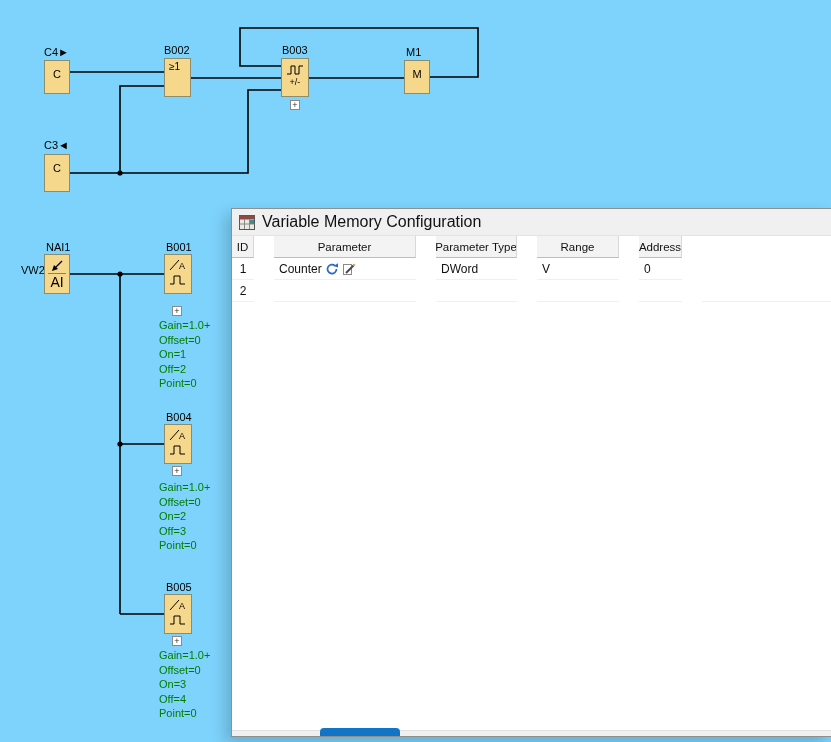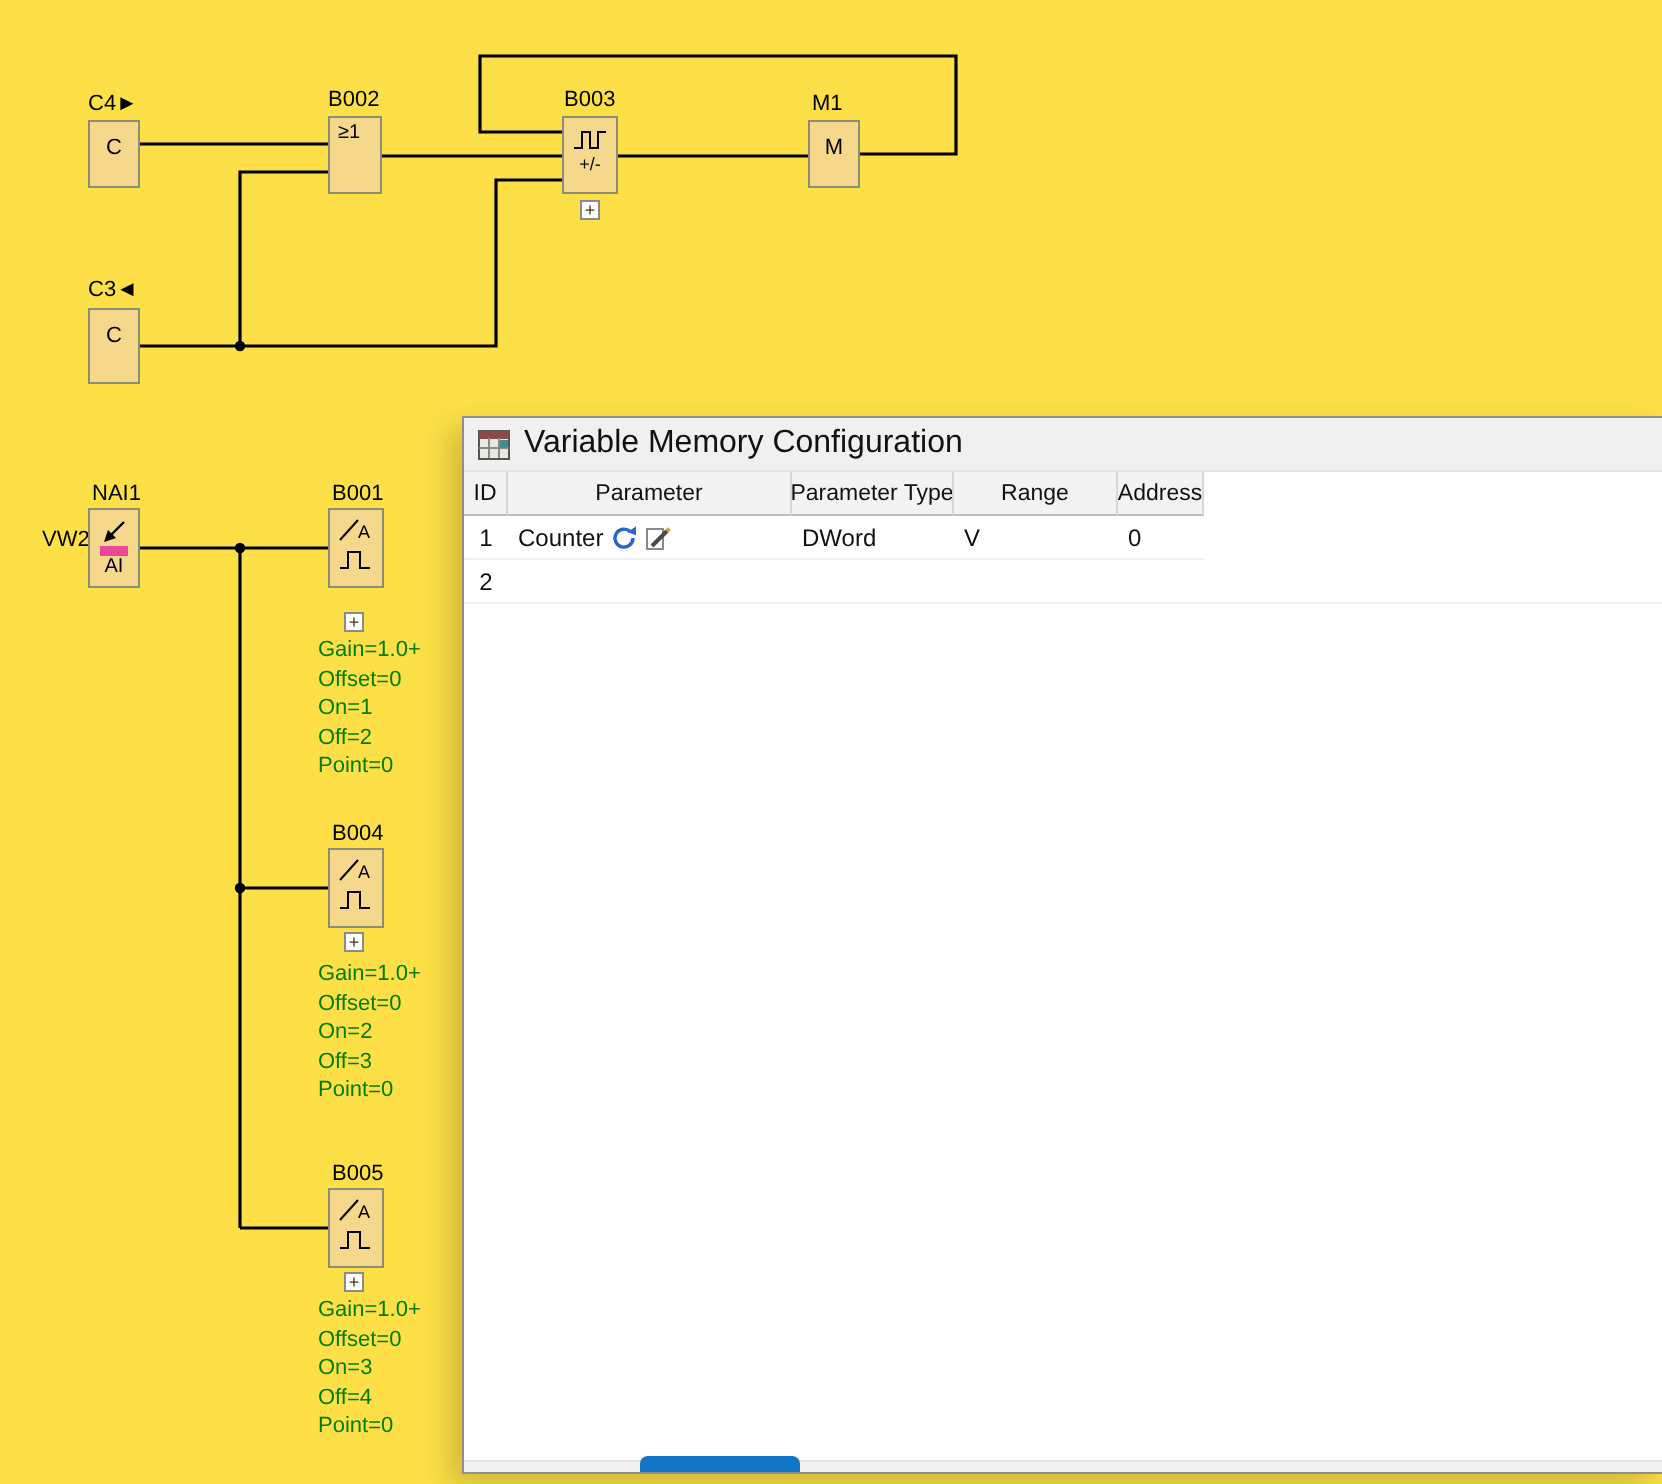--- a/index.html
+++ b/index.html
@@ -1,40 +1,40 @@
 <!DOCTYPE html>
 <html><head>
 <meta charset="utf-8">
 <style>
   * { margin:0; padding:0; box-sizing:border-box; }
   html,body { background:#ffffff; }
   body { font-family:"Liberation Sans", sans-serif; }
-  .stage { position:relative; width:831px; height:742px; background:#fde047; overflow:hidden; }
+  .stage { position:relative; width:831px; height:742px; background:#7dd3fc; overflow:hidden; }
 
   
   .wires { position:absolute; left:0; top:0; z-index:1; }
   .block { position:absolute; background:#f6d88d; border:1px solid #8c8c6e; z-index:2; }
   .blk-label { position:absolute; font-size:11px; color:#000; white-space:nowrap; z-index:2; }
   .params { position:absolute; font-size:11px; color:#007d00; line-height:14.5px; white-space:nowrap; z-index:2; }
   .expand { position:absolute; width:10px; height:10px; border:1px solid #8a8a8a; background:#fff;
             font-size:9px; line-height:8px; text-align:center; color:#333; z-index:2; }
   .csym { text-align:center; padding-top:7px; font-size:11px; color:#000; }
   .orsym { font-size:10px; padding:2px 0 0 4px; color:#000; }
   .symcol { display:flex; flex-direction:column; align-items:center; padding-top:4px; }
   .updown { font-size:9px; color:#000; margin-top:1px; }
-  .ai-txt { font-size:10px; color:#000; margin-top:1px; border-top:5px solid #ec4899; padding:0 2px; }
+  .ai-txt { font-size:14px; color:#000; margin-top:1px; border-top:1px solid #ec4899; padding:0 2px; }
 
   
   .dialog { position:absolute; left:231px; top:208px; width:601px; height:529px; background:#fff;
             border:1px solid #8f8f8f; border-right:none; box-shadow:-6px 6px 14px rgba(0,0,0,.18);
             z-index:10; overflow:hidden; }
   .titlebar { height:27px; background:#f0f0f0; display:flex; align-items:center; padding-left:7px; gap:7px;
               border-bottom:1px solid #e3e3e3; }
   .title { font-size:16px; color:#111; }
-  .vm-grid { display:grid; grid-template-columns:22px 142px 81px 82px 43px 399px; }
+  .vm-grid { display:grid; grid-template-columns:22px 142px 81px 82px 43px 399px;gap:20px; }
   .hcell { height:22px; background:#f3f3f3; border-bottom:1px solid #bdbdbd; border-right:1px solid #d8d8d8;
            display:flex; align-items:center; justify-content:center; font-size:11.5px; color:#111;
            white-space:nowrap; overflow:hidden; }
   .cell { height:22px; display:flex; align-items:center; font-size:12px; color:#111;
           border-bottom:1px solid #f0f0f0; white-space:nowrap; gap:3px; }
   .c-center { justify-content:center; }
   .c-left { padding-left:5px; }
   .bold { font-weight:normal; }
   .icn { display:inline-flex; align-items:center; }
   .dlg-footer { position:absolute; left:0; right:0; bottom:0; height:6px; background:#f0f0f0;

